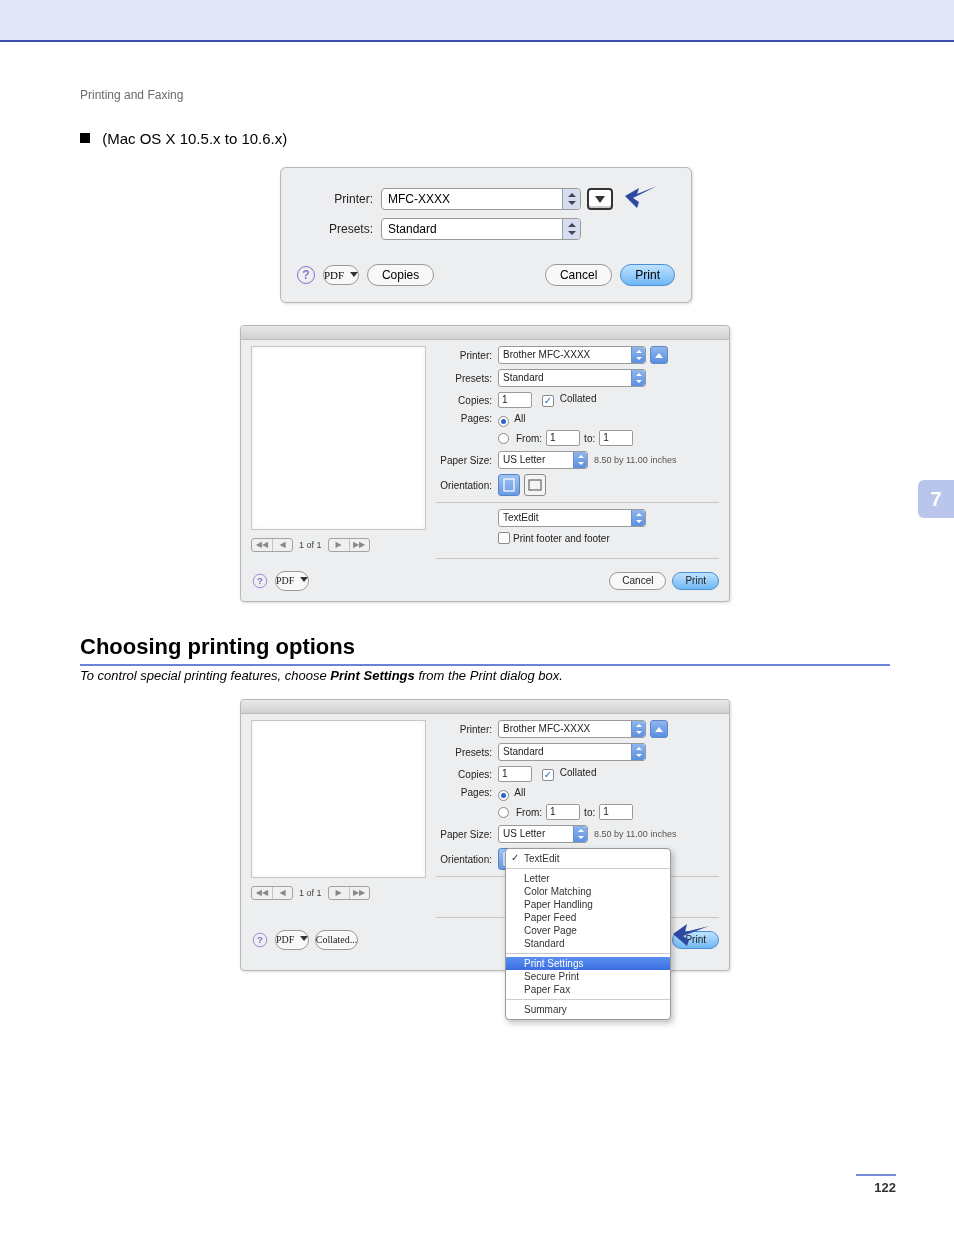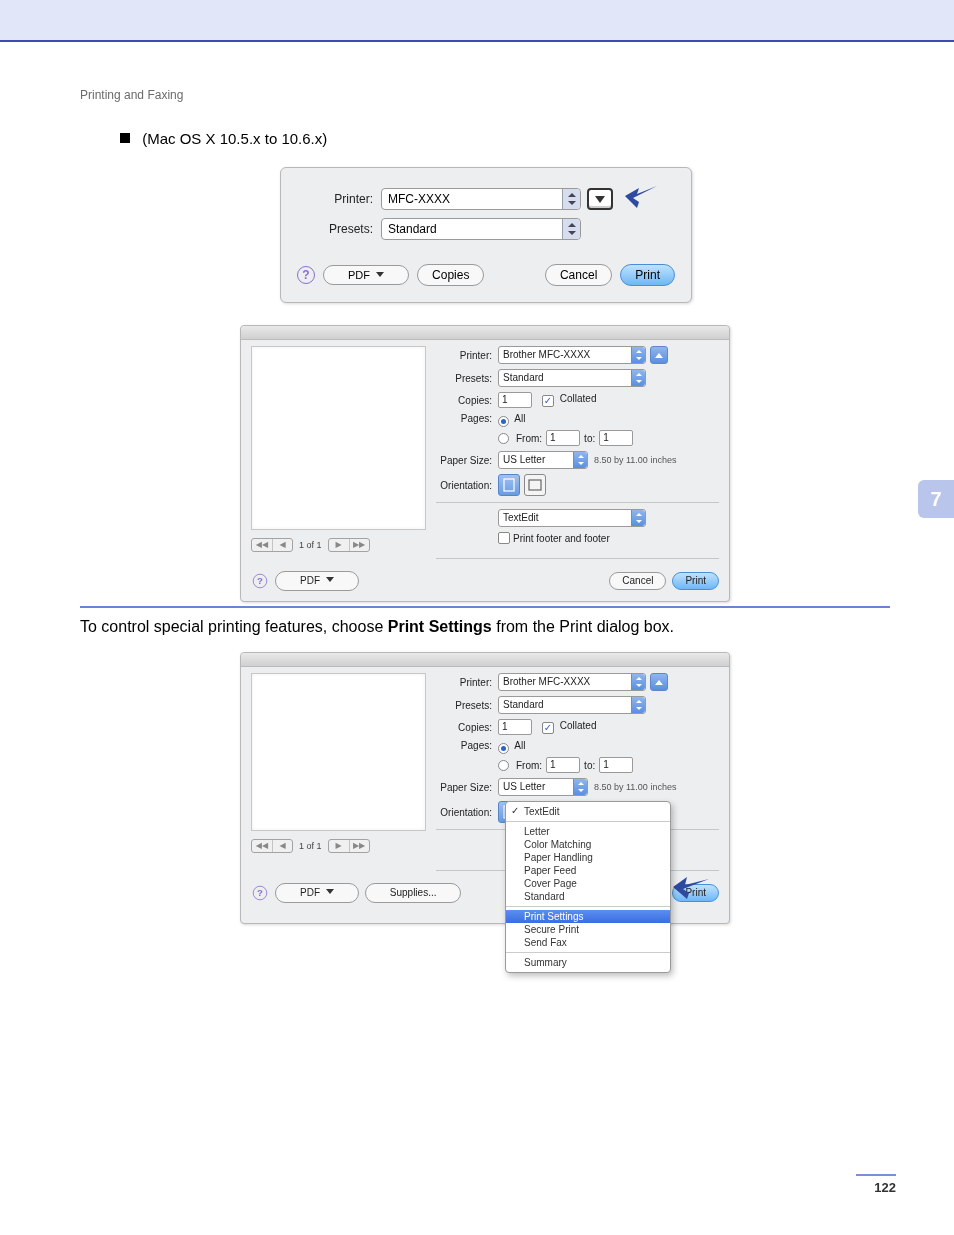--- a/index.html
+++ b/index.html
@@ -43,39 +43,39 @@
     font-size: 12px;
     color: #6b6b6b;
   }
   .content {
     position: absolute;
     left: 80px;
     top: 130px;
     width: 810px;
   }
   .bullet-line {
-    margin-left: 40px;
     font-size: 15px;
   }
   .bullet-square {
     display: inline-block;
     width: 10px; height: 10px;
     background: #000;
     margin-right: 8px;
     vertical-align: 1px;
   }
   .body-text {
     margin-left: 58px;
     margin-top: 8px;
     font-size: 15px;
     line-height: 1.35;
   }
   .body-text2 {
-    font-size: 16px;
-    margin-top: 10px;
+    font-size: 13px;
+    margin-top: 2px;
+    font-style: italic;
   }
   .screenshot-wrap {
     margin-top: 20px;
     margin-left: 160px;
   }
   .h2 {
     font-size: 22px;
     font-weight: bold;
     margin-top: 32px;
   }
@@ -186,23 +186,24 @@
     font-weight: bold;
     font-size: 12px;
     line-height: 16px;
     text-align: center;
   }
   .pdf-btn {
     height: 20px;
     border: 1px solid #9a9a9a;
     border-radius: 10px;
     background: #f8f8f8;
-    padding: 0 24px;
+    padding: 0 0;
     font-size: 11px;
     line-height: 18px;
+    font-family: Liberation Serif, serif;
   }
   .tri-tiny {
     display: inline-block;
     width: 0; height: 0;
     border-left: 4px solid transparent;
     border-right: 4px solid transparent;
     border-top: 5px solid #333;
     margin-left: 3px;
     vertical-align: 2px;
   }
@@ -576,20 +577,21 @@
             <span>PDF</span>
             <span class="tri-tiny"></span>
           </div>
           <div class="spacer"></div>
           <div class="rbtn">Cancel</div>
           <div class="rbtn primary">Print</div>
         </div>
       </div>
     </div>
 
+    <div class="h2">Choosing printing options</div>
     <div class="hr-blue"></div>
 
     <div class="body-text2">
       <span>To control special printing features, choose </span><b>Print Settings</b><span> from the Print dialog box.</span>
     </div>
 
     <div style="margin-top:16px; margin-left:160px; position:relative;">
       <div class="dialog-expanded" style="padding-bottom:10px;">
         <div class="titlebar"></div>
         <div class="dlg-body">
@@ -672,39 +674,39 @@
             <div style="height:28px;"></div>
             <div class="hr-thin"></div>
           </div>
         </div>
         <div class="dlg-footer">
           <div class="help-circle" style="transform:scale(.8);">?</div>
           <div class="pdf-btn" style="font-size:10px;">
             <span>PDF</span>
             <span class="tri-tiny"></span>
           </div>
-          <div class="pdf-btn" style="font-size:10px;">Supplies...</div>
+          <div class="pdf-btn" style="font-size:10px;">Collated...</div>
           <div class="spacer"></div>
           <div class="rbtn" style="visibility:hidden;"></div>
           <div class="rbtn primary">Print</div>
         </div>
 
         <div class="menu" style="left:264px; top:148px; width:166px;">
           <div class="menu-item check">TextEdit</div>
           <div class="menu-sep"></div>
           <div class="menu-item">Letter</div>
           <div class="menu-item">Color Matching</div>
           <div class="menu-item">Paper Handling</div>
           <div class="menu-item">Paper Feed</div>
           <div class="menu-item">Cover Page</div>
           <div class="menu-item">Standard</div>
           <div class="menu-sep"></div>
           <div class="menu-item sel">Print Settings</div>
           <div class="menu-item">Secure Print</div>
-          <div class="menu-item">Send Fax</div>
+          <div class="menu-item">Paper Fax</div>
           <div class="menu-sep"></div>
           <div class="menu-item">Summary</div>
         </div>
 
         <svg class="arrow-callout2" style="left:430px; top:222px;" width="40" height="24" viewBox="0 0 40 24">
           <path d="M38 4 L12 14 L18 18 L16 24 L2 12 L16 2 L14 10 Z" fill="#2e4aa0"></path>
         </svg>
       </div>
     </div>
 

